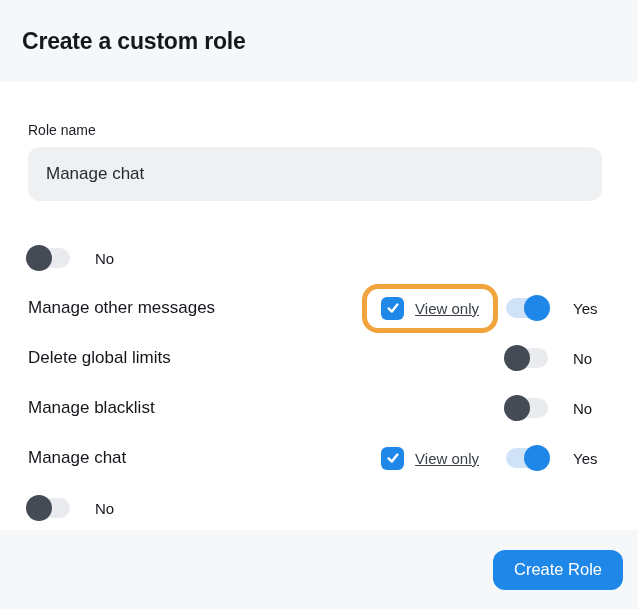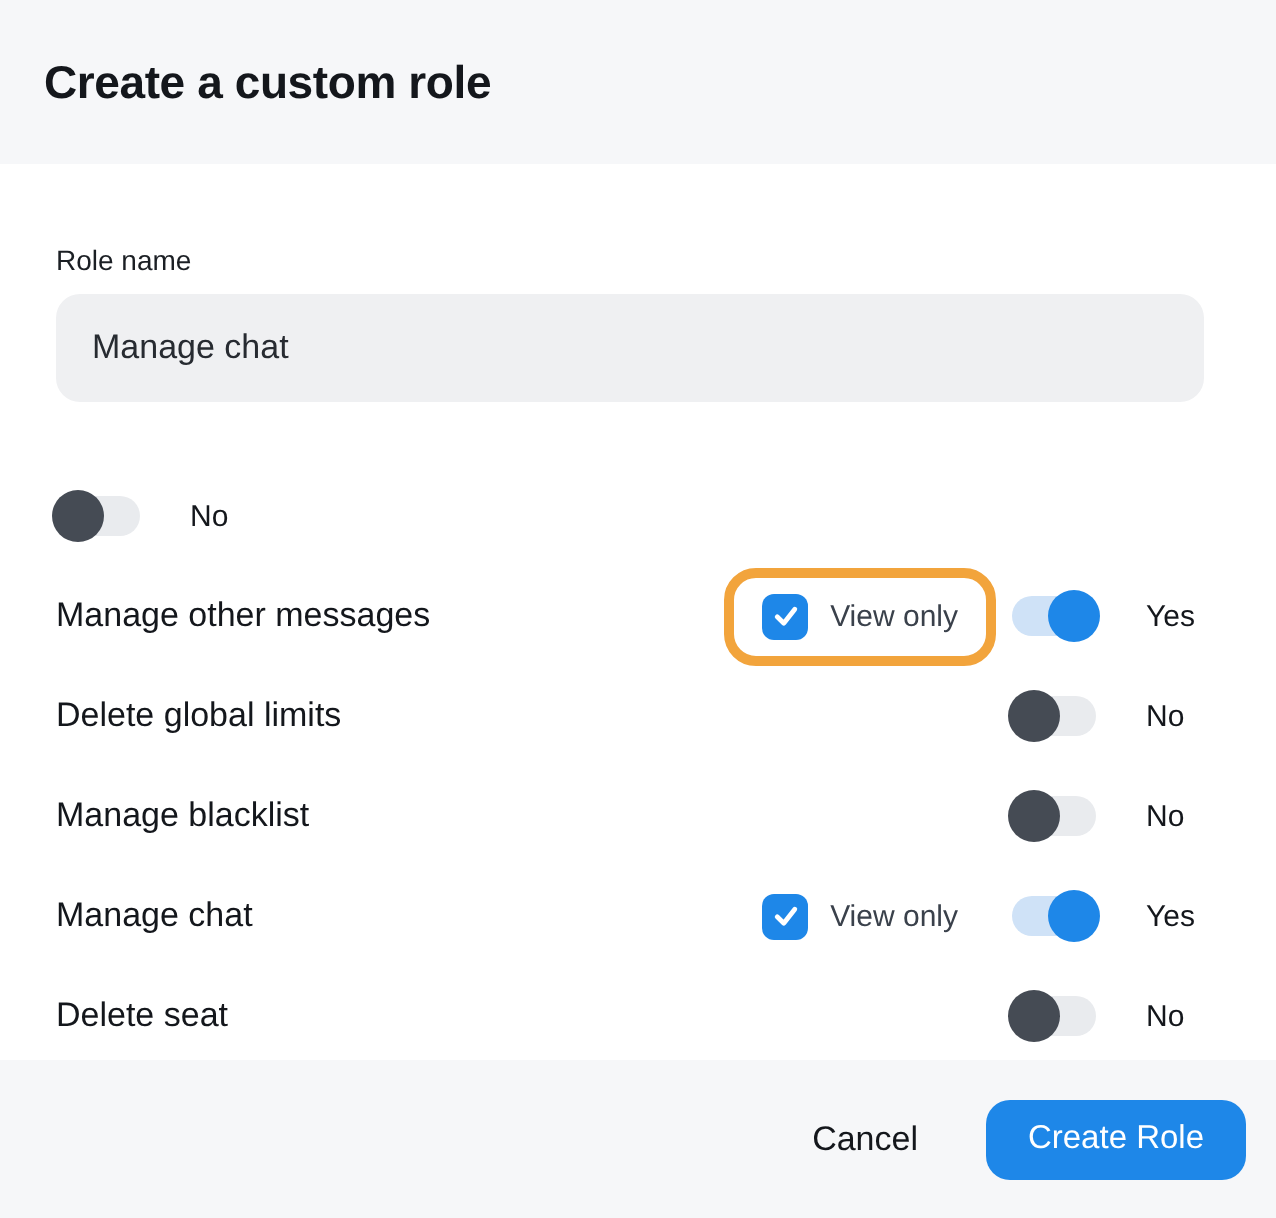--- a/index.html
+++ b/index.html
@@ -42,21 +42,21 @@
   .viewonly{
     display:flex;align-items:center;gap:11px;
     padding:8px 14px;border:5px solid transparent;border-radius:16px;
     margin-right:8px;background:transparent;cursor:pointer;
   }
   .viewonly.highlighted{border-color:#f2a43c;}
   .checkbox{
     width:23px;height:23px;border-radius:6px;background:#1e87e8;
     display:flex;align-items:center;justify-content:center;flex:0 0 auto;
   }
-  .viewonly-label{font-size:15px;color:#3a414b;}
+  .viewonly-label{font-size:15px;color:#3a414b;text-decoration:underline;}
   .toggle-wrap{
     display:flex;align-items:center;gap:25px;flex:0 0 auto;width:96px;
   }
   .toggle{
     position:relative;width:42px;height:20px;border-radius:10px;flex:0 0 auto;cursor:pointer;
   }
   .toggle .knob{
     position:absolute;top:-3px;width:26px;height:26px;border-radius:50%;
   }
   .toggle.off{background:#e9ebee;}
@@ -155,30 +155,28 @@
     </span>
     <span class="toggle-wrap">
       <span class="toggle on">
         <span class="knob"></span>
       </span>
       <span class="toggle-value">Yes</span>
     </span>
   </div>
 
   <div class="perm-row">
-    <span class="perm-label">Delete seat</span>
 
     <span class="toggle-wrap">
       <span class="toggle off">
         <span class="knob"></span>
       </span>
       <span class="toggle-value">No</span>
     </span>
   </div>
 </div>
   </div>
 
   <div class="modal-footer">
-    <button class="cancel-btn">Cancel</button>
     <button class="submit-btn">Create Role</button>
   </div>
 
 </div>
 
 </body></html>

